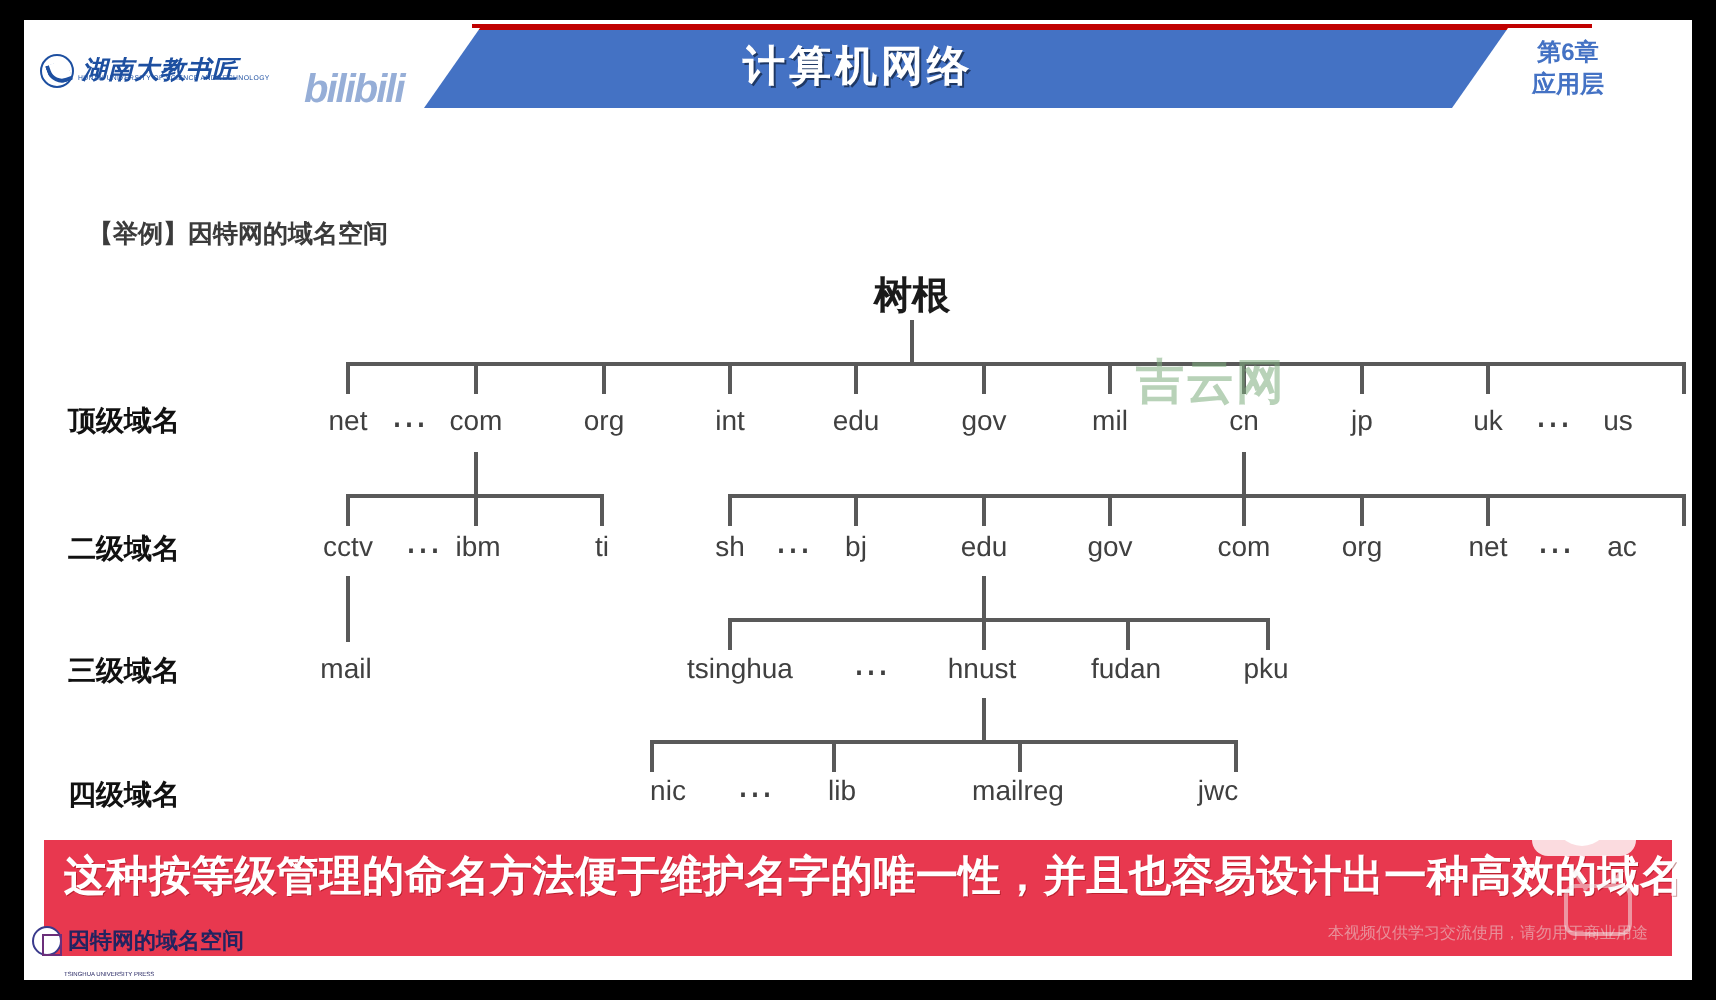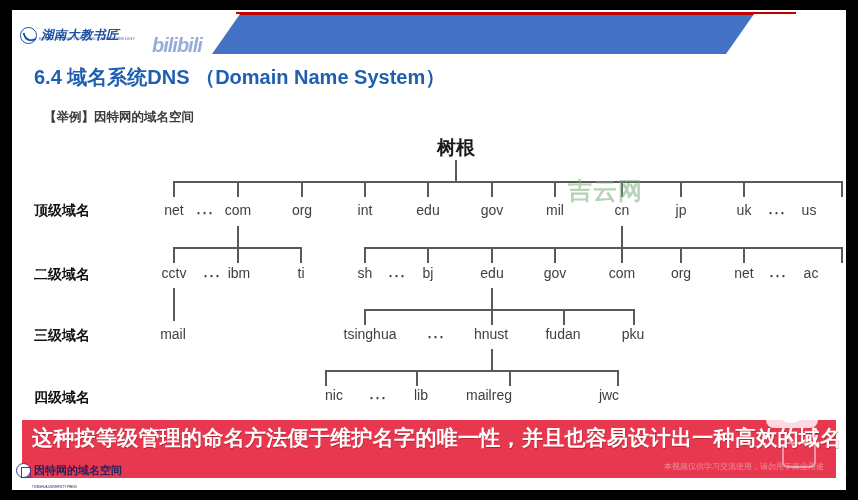--- a/index.html
+++ b/index.html
@@ -211,35 +211,36 @@
 <div class="bar-bottom"></div>
 
 <div class="slide">
 
   <div class="header">
     <div class="hdr-band"></div>
     <div class="hdr-redline"></div>
     <div class="hdr-white-left"></div>
     <div class="hdr-white-right"></div>
 
-
+    <div class="hdr-title">计算机网络</div>
+
+    <div class="hdr-chapter">
+      <div>第6章</div>
+      <div>应用层</div>
+    </div>
 
     <div class="uni-logo">
       <div class="uni-seal"></div>
       <div class="uni-name">湖南大教书匠</div>
     </div>
     <div class="uni-sub">HUNAN UNIVERSITY OF SCIENCE AND TECHNOLOGY</div>
 
     <div class="wm-bili">bilibili</div>
   </div>
 
-  <div class="sec-title">
-    <span>6.4 域名系统DNS</span>
-    <span class="en">（Domain Name System）</span>
-  </div>
 
   <div class="example-line">【举例】因特网的域名空间</div>
 
   <div class="tree">
 
     <div class="node root" style="left:444px; top:7px;">树根</div>
     <div class="vline" style="left:443px; top:32px; height:22px;"></div>
 
     <div class="hline" style="left:162px; top:53px; width:668px;"></div>
 
@@ -320,21 +321,21 @@
     <div class="vline" style="left:479px; top:221px; height:22px;"></div>
     <div class="hline" style="left:313px; top:242px; width:293px;"></div>
     <div class="vline" style="left:313px; top:242px; height:16px;"></div>
     <div class="vline" style="left:404px; top:242px; height:16px;"></div>
     <div class="vline" style="left:497px; top:242px; height:16px;"></div>
     <div class="vline" style="left:605px; top:242px; height:16px;"></div>
 
     <div class="node" style="left:322px; top:259px;">nic</div>
     <div class="dots" style="left:366px; top:259px;">⋯</div>
     <div class="node" style="left:409px; top:259px;">lib</div>
-    <div class="node" style="left:477px; top:259px;text-align:right;">mailreg</div>
+    <div class="node" style="left:497px; top:259px;text-align:right;">mailreg</div>
     <div class="node" style="left:597px; top:259px;">jwc</div>
 
     <div class="level-label" style="top:83px;">顶级域名</div>
     <div class="level-label" style="top:147px;">二级域名</div>
     <div class="level-label" style="top:208px;">三级域名</div>
     <div class="level-label" style="top:270px;">四级域名</div>
   </div>
 
   <div class="wm-green">吉云网</div>
 

